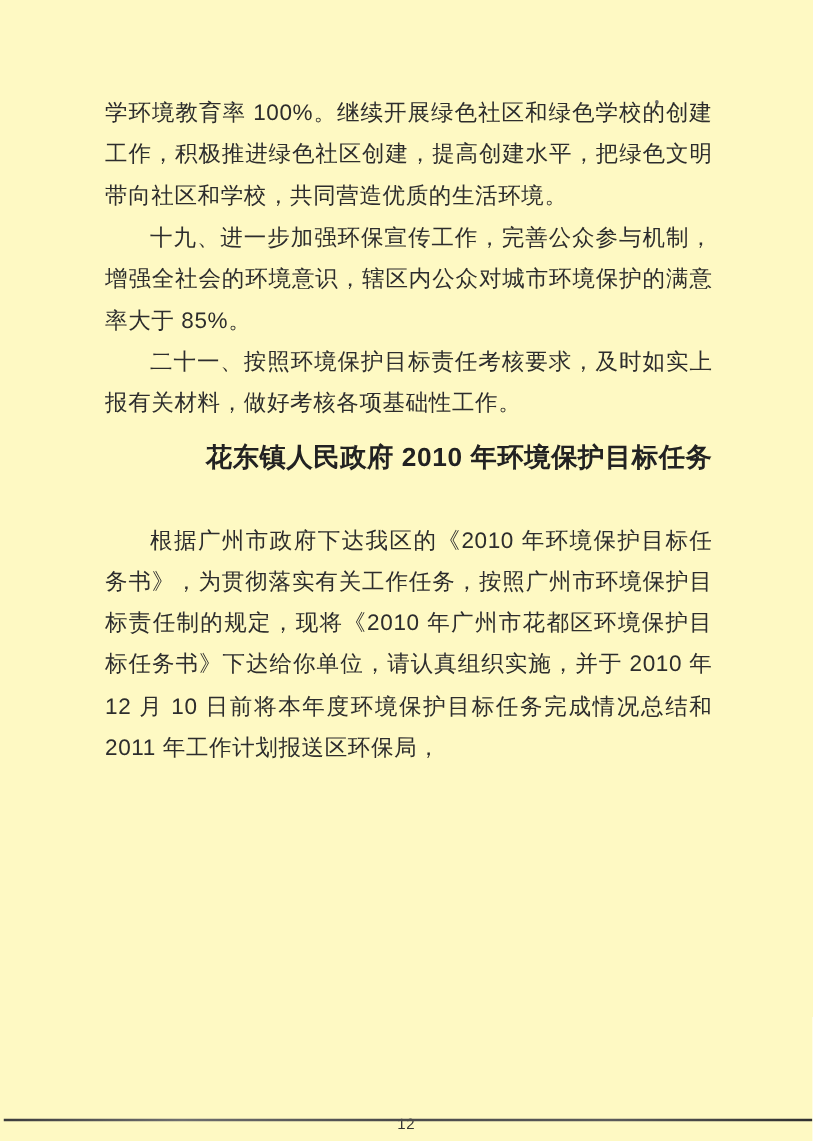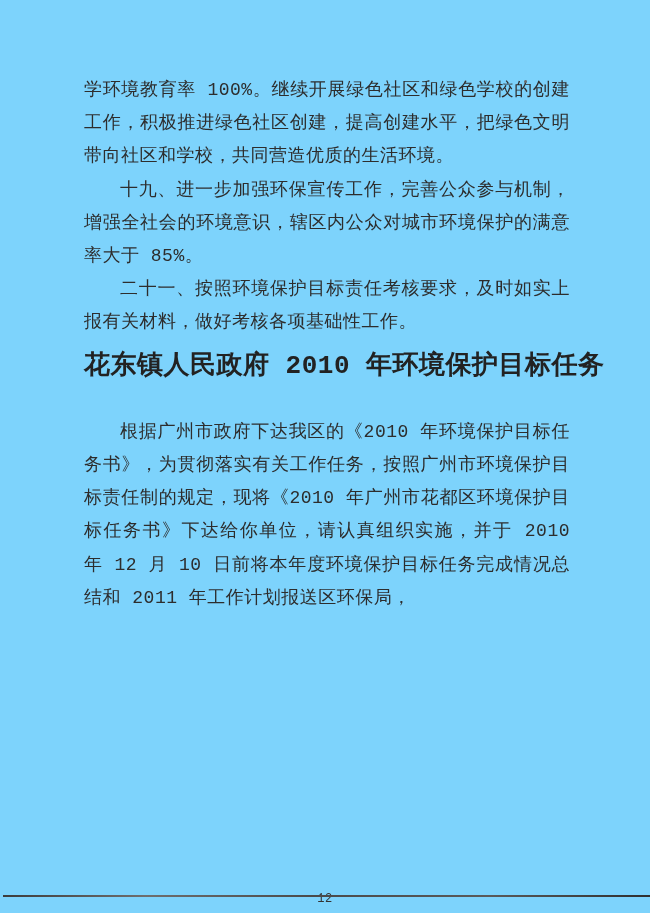--- a/index.html
+++ b/index.html
@@ -4,46 +4,46 @@
 <style>
   html, body {
     margin: 0;
     padding: 0;
     background: #ffffff;
   }
   .page {
     position: relative;
     width: 650px;
     height: 913px;
-    background: #7dd3fc;
+    background: #fef9c3;
     overflow: hidden;
-    font-family: Liberation Mono, monospace;
+    font-family: Liberation Sans, sans-serif;
     color: #2d2d2d;
   }
   .body-text {
     position: absolute;
     left: 84px;
     top: 74px;
     width: 486px;
     font-size: 18px;
     line-height: 33.2px;
     text-align: justify;
     letter-spacing: 0.5px;
   }
   p.para {
     margin: 0;
     padding: 0;
   }
   p.indent {
     text-indent: 2em;
   }
   .section-heading {
-    font-size: 26px;
+    font-size: 21px;
     font-weight: bold;
-    text-align: left;
+    text-align: right;
     text-indent: 0;
     letter-spacing: 0.5px;
     margin: 10px 0 33px 0;
     color: #222222;
     white-space: nowrap;
   }
   .page-number {
     position: absolute;
     top: 892px;
     left: 0;

